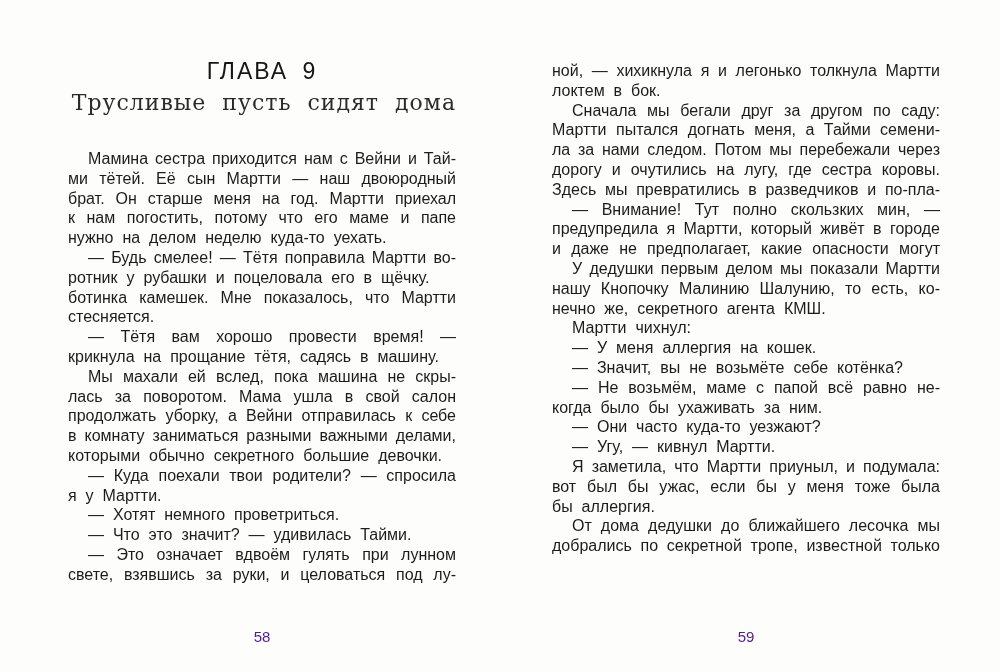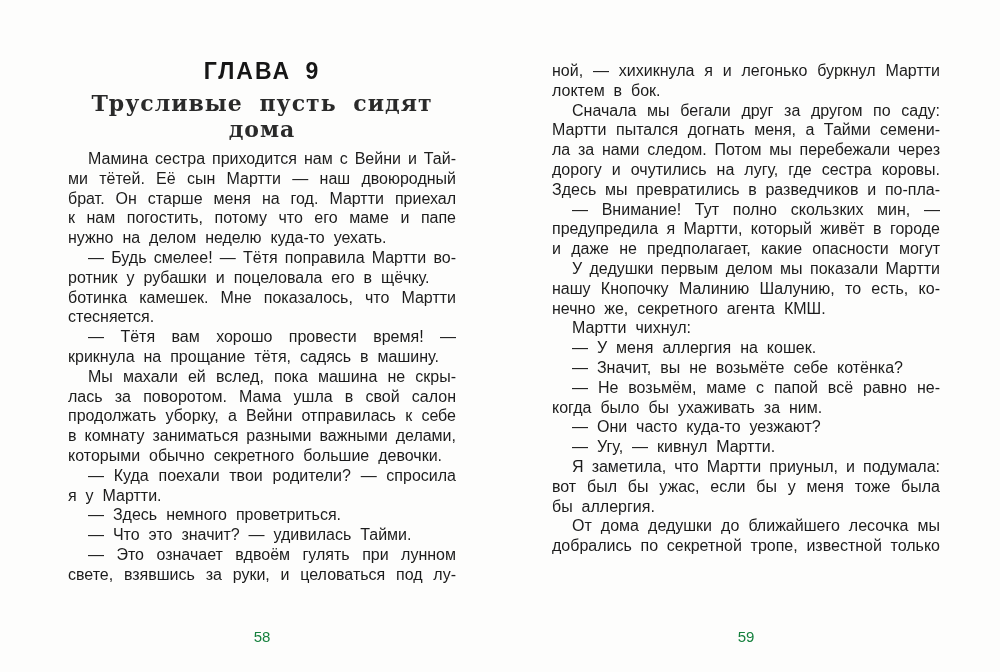--- a/index.html
+++ b/index.html
@@ -25,34 +25,34 @@
   .page-left  { left: 68px;  width: 388px; }
   .page-right { left: 552px; width: 388px; }
 
   .chapter-title {
     position: absolute;
     top: 58px;
     left: 0;
     width: 100%;
     text-align: center;
     font-size: 23px;
-    font-weight: bold;
+    font-weight: normal;
     letter-spacing: 2px;
     word-spacing: 6px;
     color: #161616;
   }
   .chapter-subtitle {
     position: absolute;
     top: 90px;
     left: 0;
     width: 100%;
-    text-align: center;
+    text-align: right;
     font-family: "DejaVu Serif", "Liberation Serif", serif;
     font-size: 22px;
-    font-weight: bold;
+    font-weight: normal;
     letter-spacing: 1px;
     word-spacing: 8px;
     color: #2a2a2a;
   }
 
   .page-body {
     position: absolute;
     left: 0;
     width: 100%;
     font-size: 16px;
@@ -75,21 +75,21 @@
     text-indent: 20px;
   }
 
   .page-number {
     position: absolute;
     top: 628px;
     left: 0;
     width: 100%;
     text-align: center;
     font-size: 15px;
-    color: #15803d;
+    color: #4c1d95;
   }
 </style>
 </head>
 <body>
 
 <div class="spread">
 
   <div class="page-column page-left">
     <div class="chapter-title">ГЛАВА 9</div>
     <div class="chapter-subtitle">Трусливые пусть сидят дома</div>
@@ -105,31 +105,31 @@
         <div class="line last">стесняется.</div>
         <div class="line indent">— Тётя вам хорошо провести время! —</div>
         <div class="line last">крикнула на прощание тётя, садясь в машину.</div>
         <div class="line indent">Мы махали ей вслед, пока машина не скры-</div>
         <div class="line">лась за поворотом. Мама ушла в свой салон</div>
         <div class="line">продолжать уборку, а Вейни отправилась к себе</div>
         <div class="line">в комнату заниматься разными важными делами,</div>
         <div class="line last">которыми обычно секретного большие девочки.</div>
         <div class="line indent">— Куда поехали твои родители? — спросила</div>
         <div class="line last">я у Мартти.</div>
-        <div class="line last indent">— Здесь немного проветриться.</div>
+        <div class="line last indent">— Хотят немного проветриться.</div>
         <div class="line last indent">— Что это значит? — удивилась Тайми.</div>
         <div class="line indent">— Это означает вдвоём гулять при лунном</div>
         <div class="line">свете, взявшись за руки, и целоваться под лу-</div>
       </div>
     <div class="page-number">58</div>
   </div>
 
   <div class="page-column page-right">
     <div class="page-body" id="right-page-body">
-        <div class="line">ной, — хихикнула я и легонько буркнул Мартти</div>
+        <div class="line">ной, — хихикнула я и легонько толкнула Мартти</div>
         <div class="line last">локтем в бок.</div>
         <div class="line indent">Сначала мы бегали друг за другом по саду:</div>
         <div class="line">Мартти пытался догнать меня, а Тайми семени-</div>
         <div class="line">ла за нами следом. Потом мы перебежали через</div>
         <div class="line">дорогу и очутились на лугу, где сестра коровы.</div>
         <div class="line">Здесь мы превратились в разведчиков и по-пла-</div>
         <div class="line indent">— Внимание! Тут полно скользких мин, —</div>
         <div class="line">предупредила я Мартти, который живёт в городе</div>
         <div class="line">и даже не предполагает, какие опасности могут</div>
         <div class="line indent">У дедушки первым делом мы показали Мартти</div>

